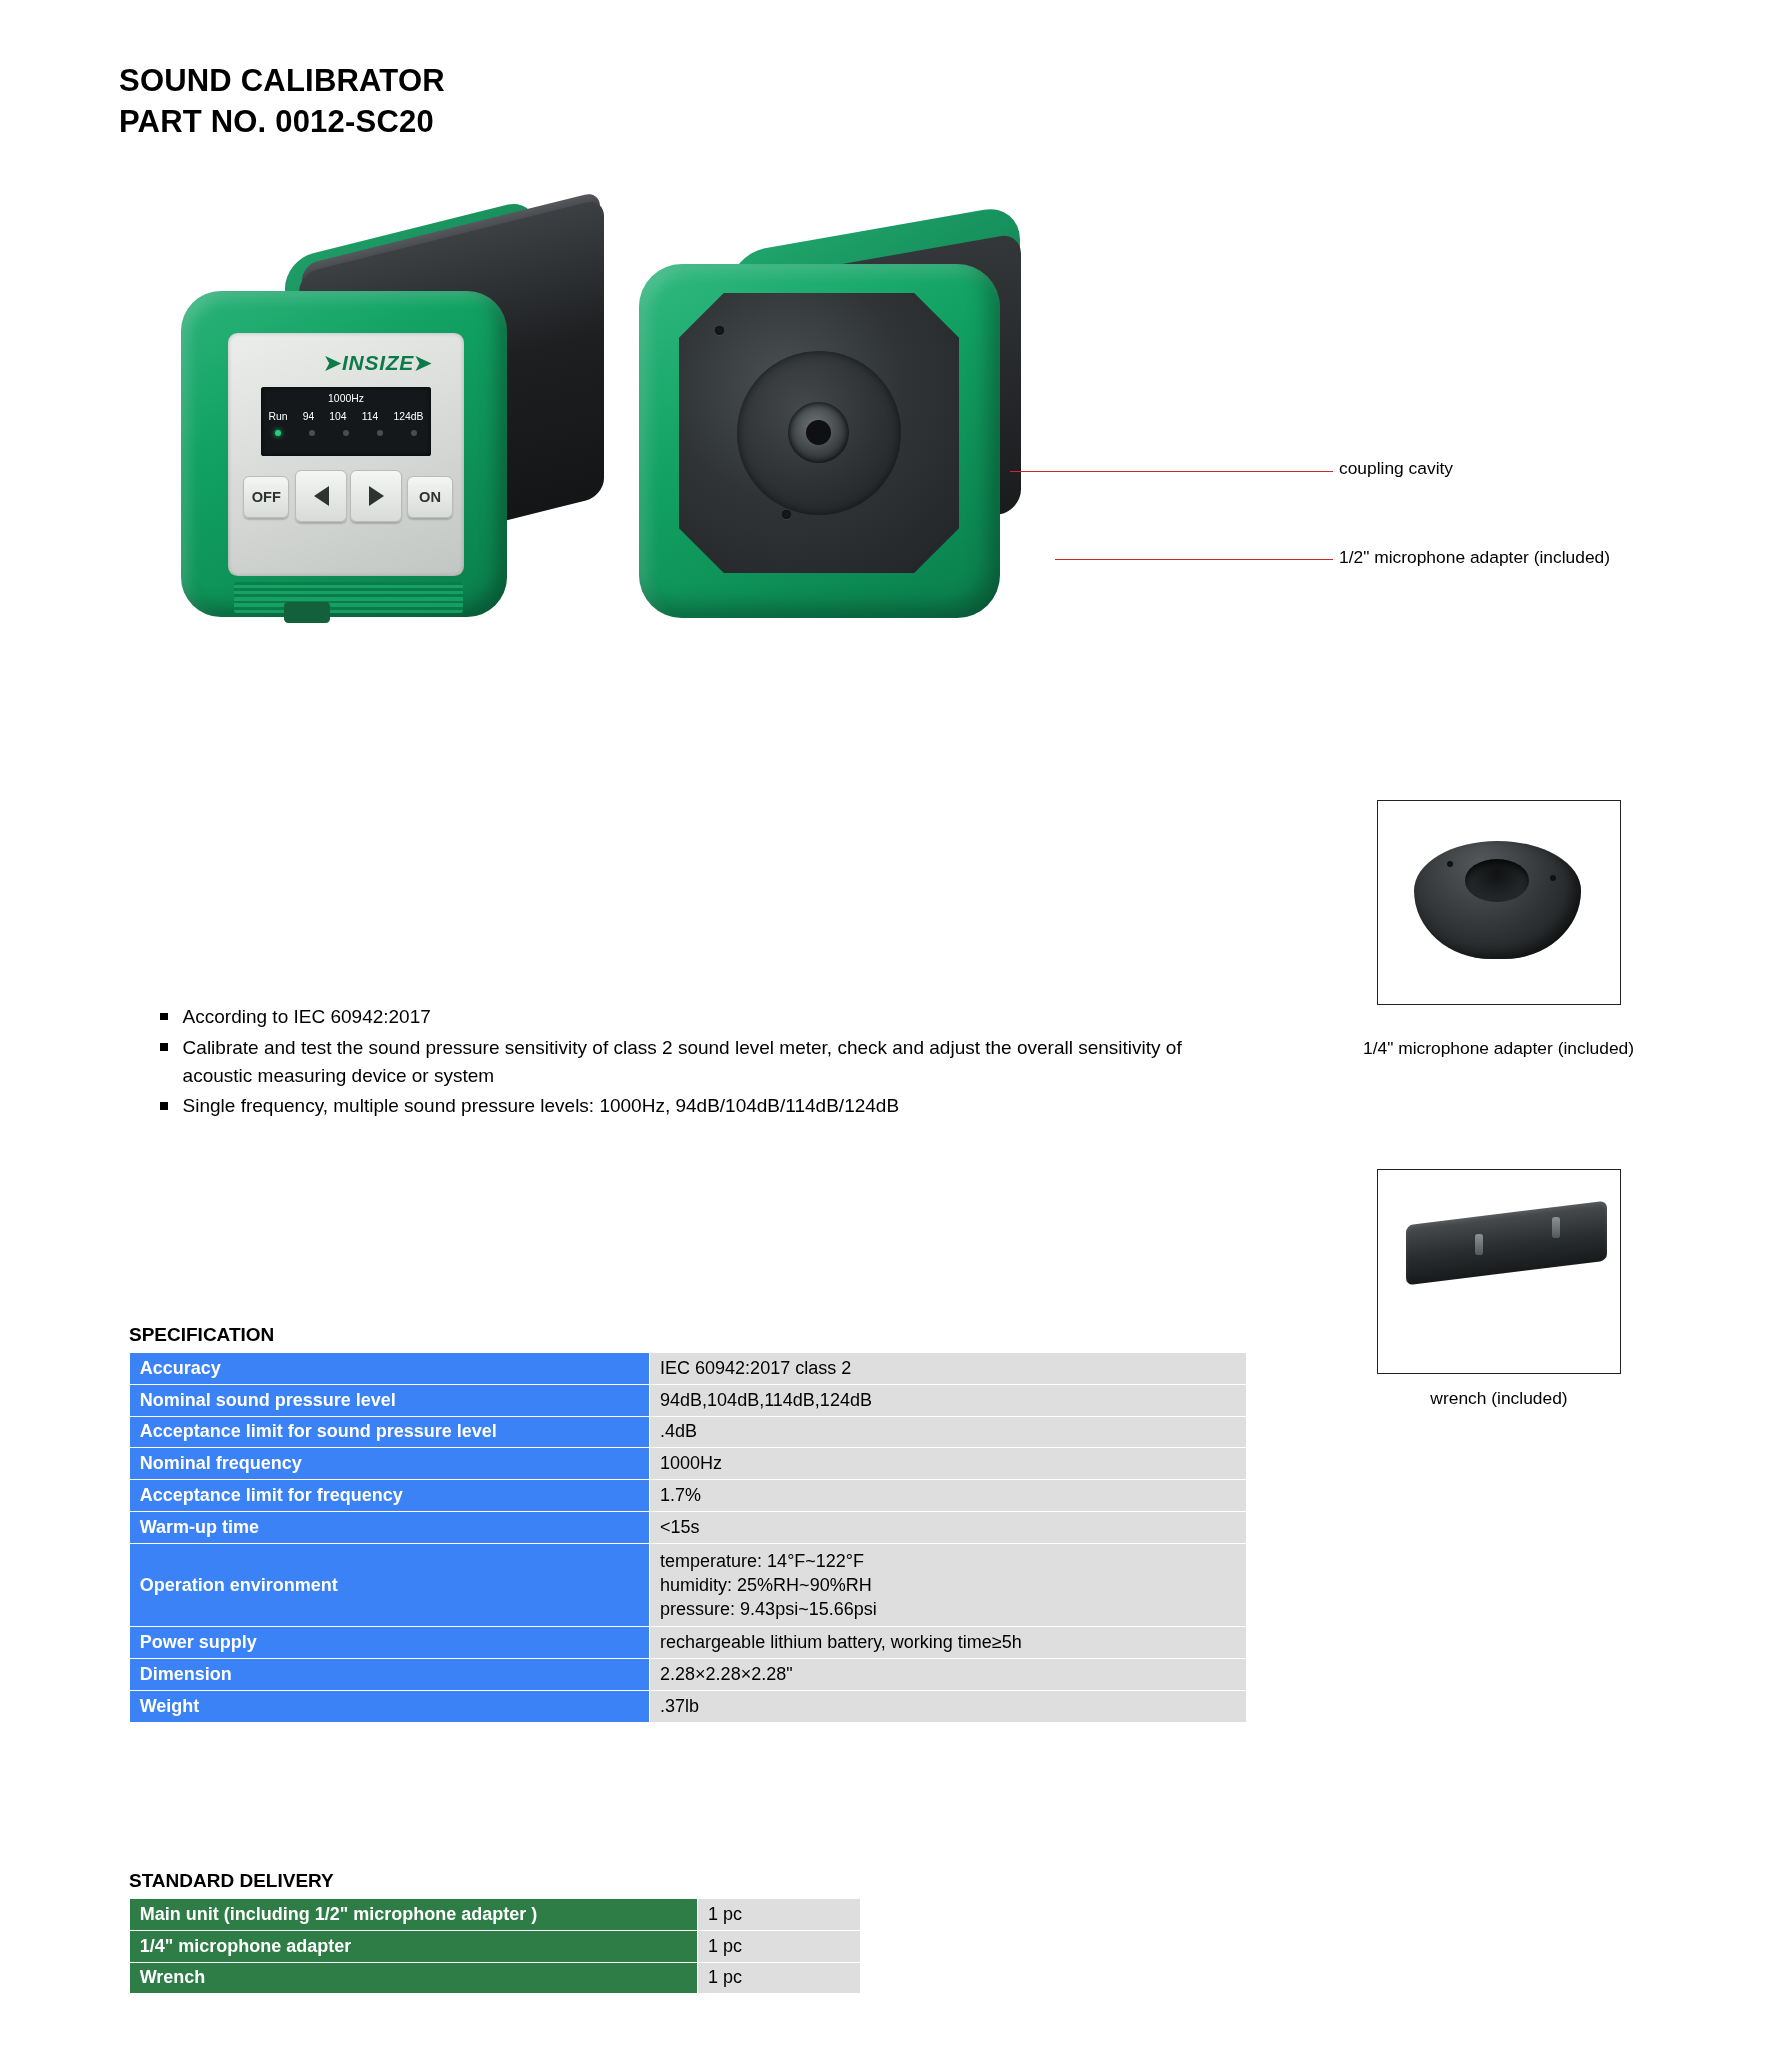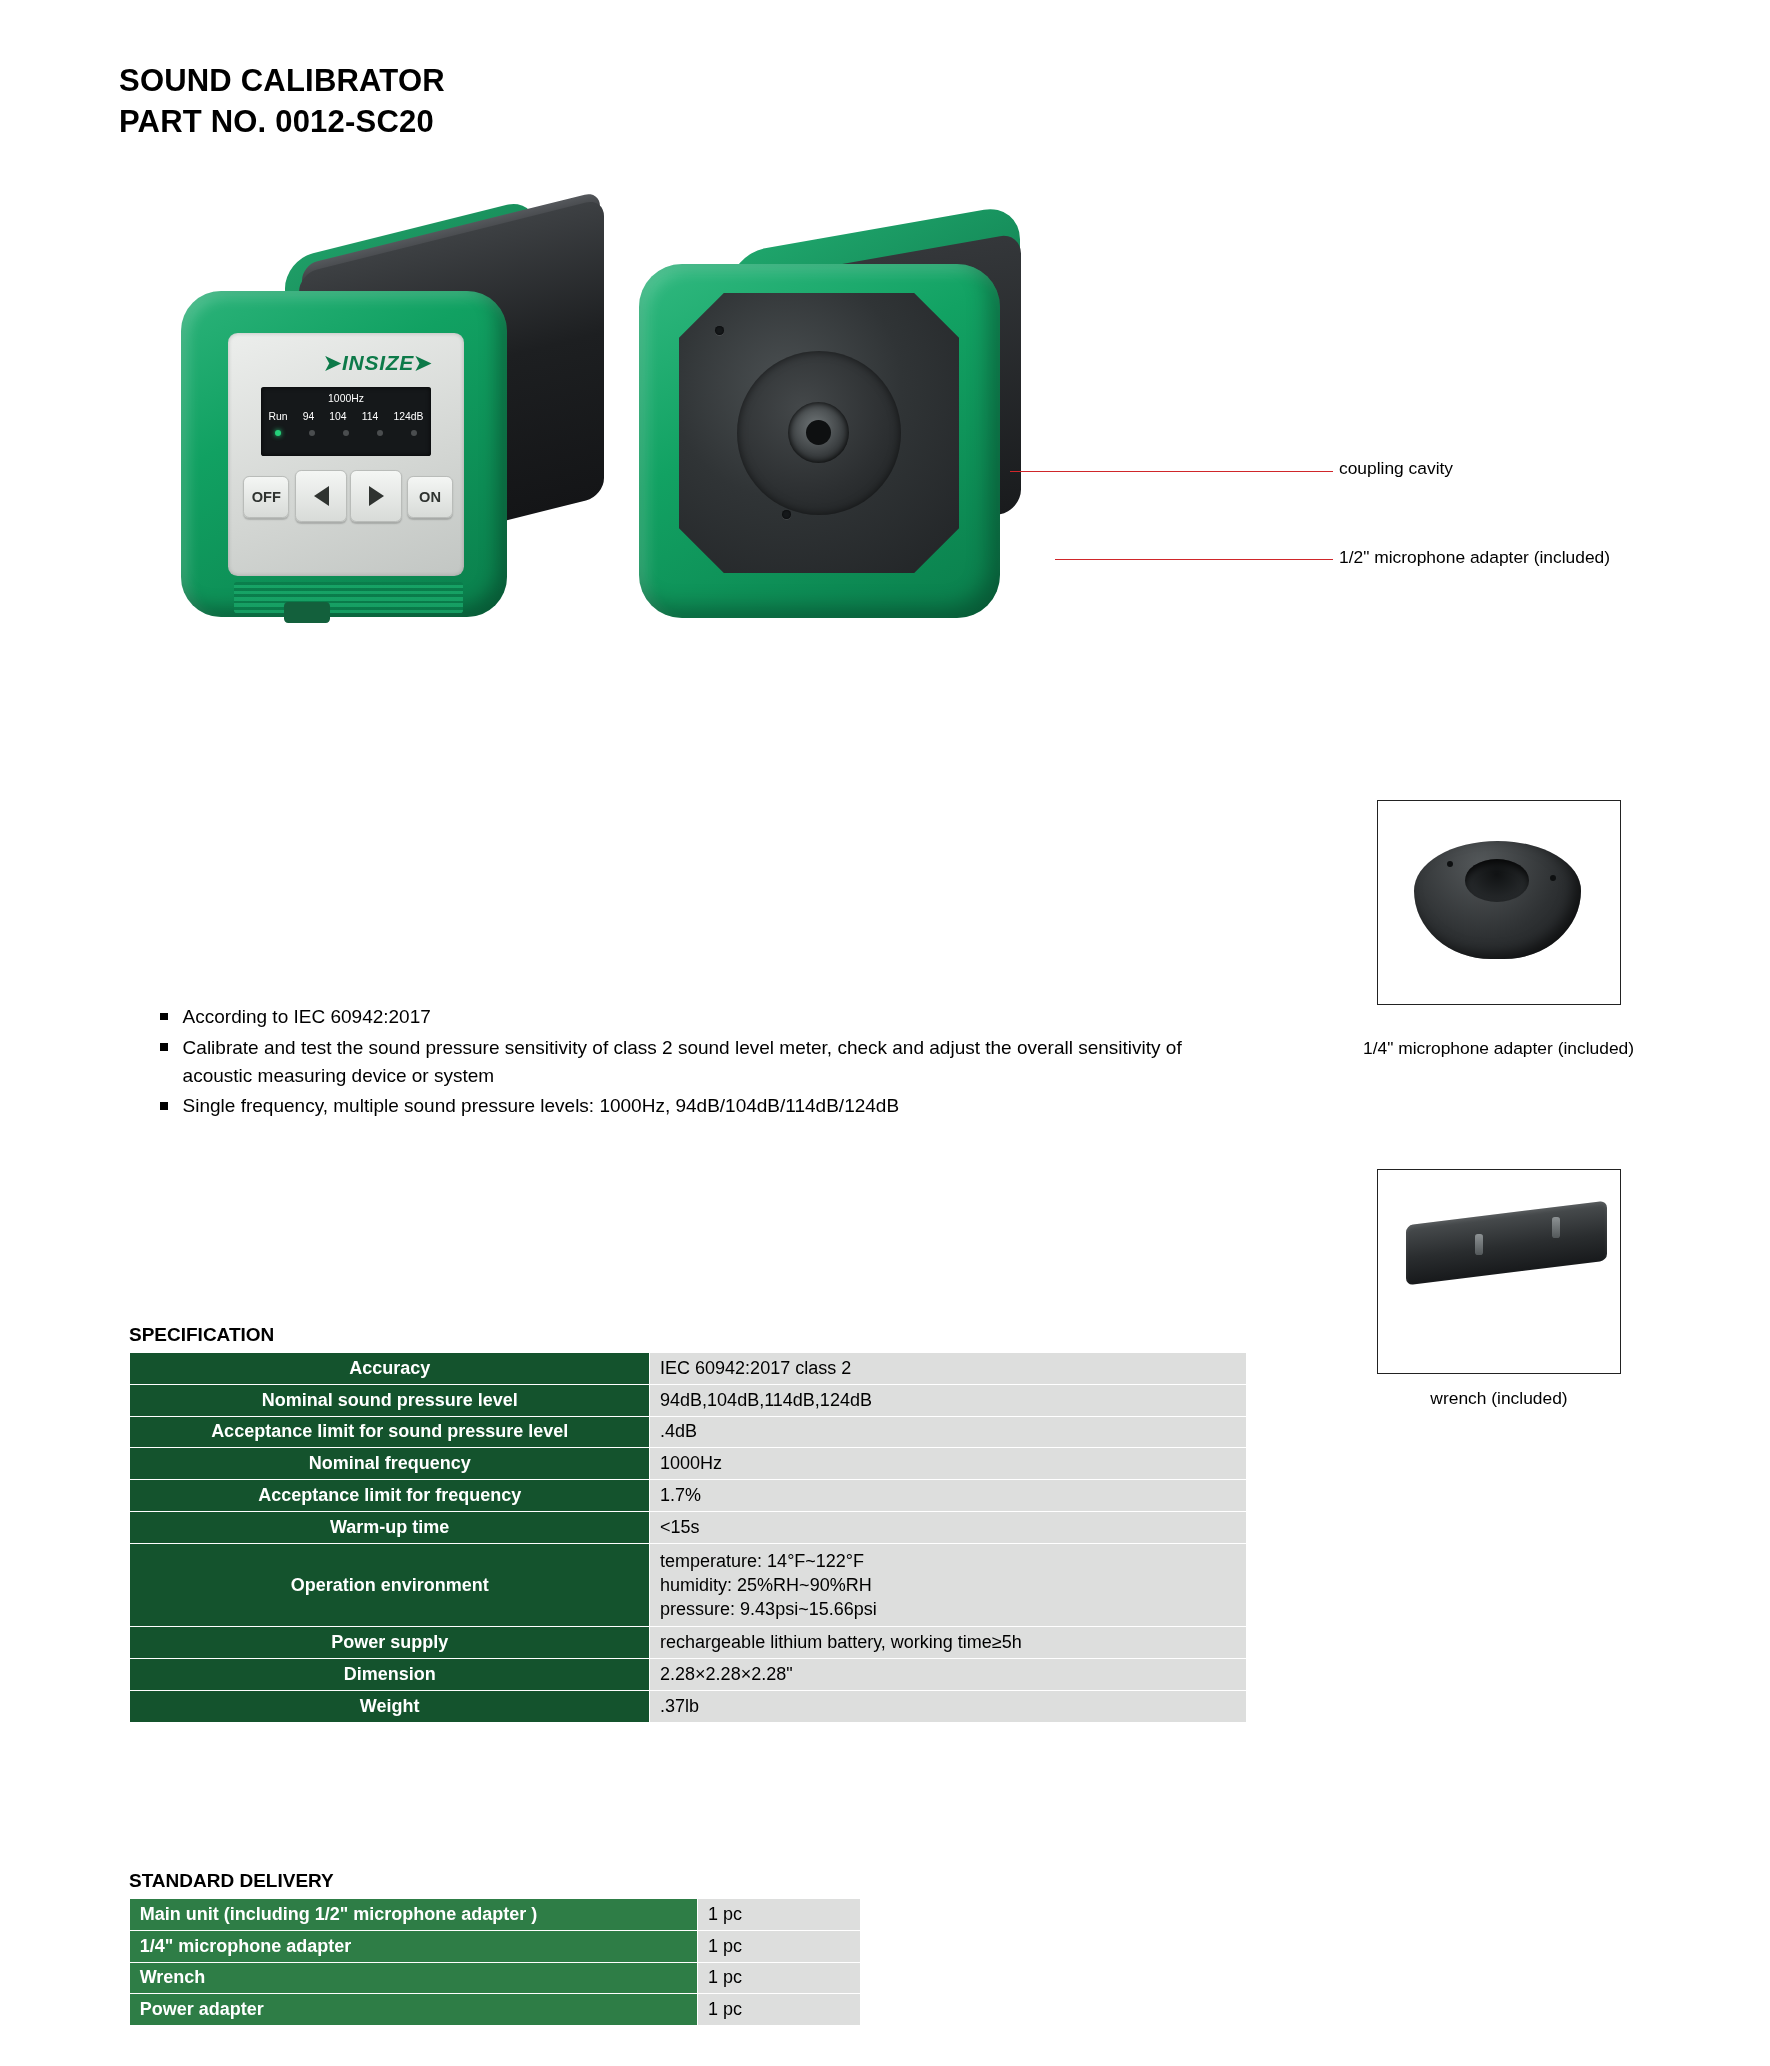--- a/index.html
+++ b/index.html
@@ -375,25 +375,24 @@
     position: absolute;
     border-collapse: collapse;
     font-size: 18px;
   }
   table.spec td {
     border: 0.7px solid #ffffff;
     padding: 4.9px 9.7px;
     vertical-align: middle;
   }
   table.spec td.label {
-    background: #14532d;
+    background: #3b82f6;
     color: #ffffff;
     font-weight: bold;
     width: 500px;
-    text-align: center;
   }
   table.spec td.value {
     background: #dddedd;
     color: #000000;
     width: 576px;
   }
   table.delivery {
     position: absolute;
     border-collapse: collapse;
     font-size: 18px;
@@ -562,19 +561,15 @@
     <td class="qty">1 pc</td>
   </tr>
   <tr>
     <td class="label">1/4" microphone adapter</td>
     <td class="qty">1 pc</td>
   </tr>
   <tr>
     <td class="label">Wrench</td>
     <td class="qty">1 pc</td>
   </tr>
-  <tr>
-    <td class="label">Power adapter</td>
-    <td class="qty">1 pc</td>
-  </tr>
 </tbody>
   </table>
 
 
 </body></html>

